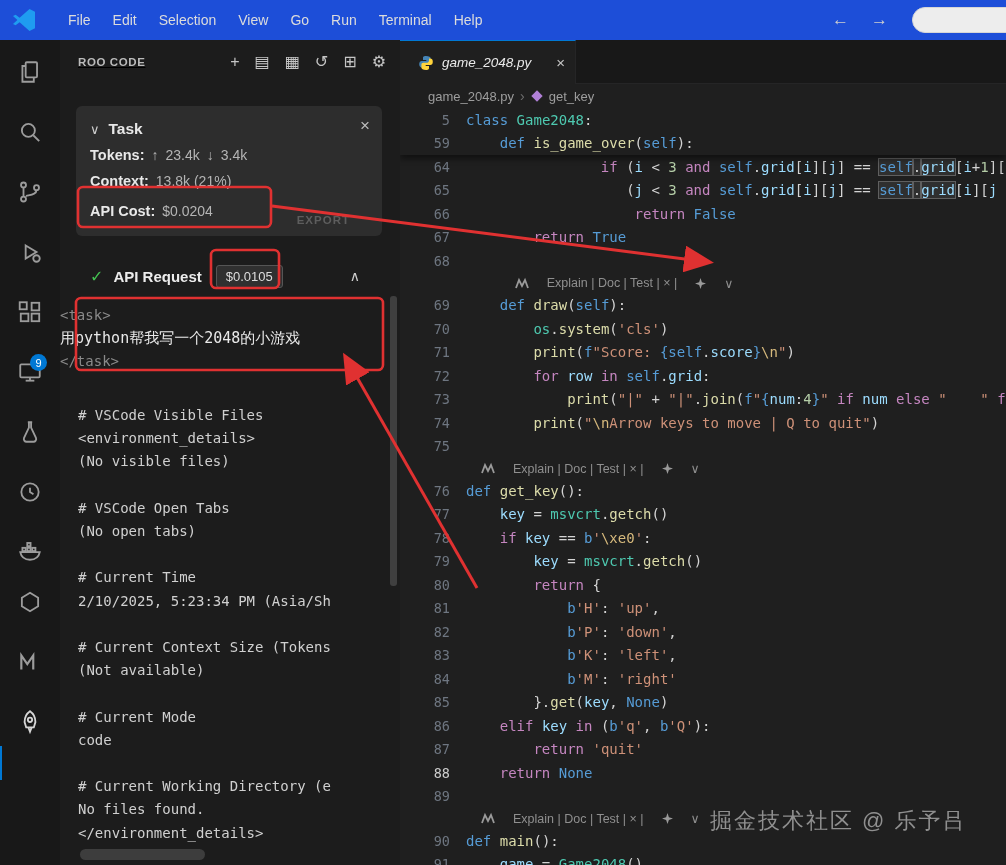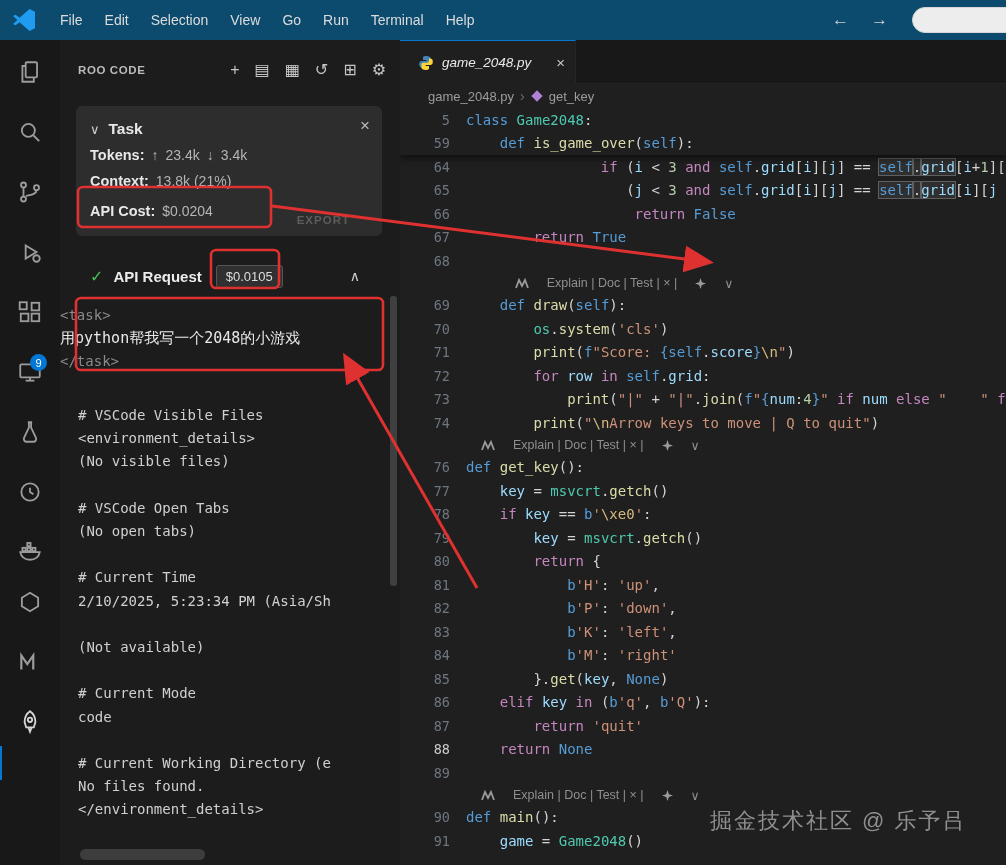--- a/index.html
+++ b/index.html
@@ -1,41 +1,41 @@
 <!DOCTYPE html>
 <html><head>
 <meta charset="utf-8">
 <style>
   * { box-sizing: border-box; margin: 0; padding: 0; }
   html,body { width:1006px; height:865px; overflow:hidden; background:#1f1f1f;
     font-family:"Liberation Sans","DejaVu Sans",sans-serif; }
   .mono { font-family:"DejaVu Sans Mono","Liberation Mono",monospace; }
 
   
-  #titlebar { position:absolute; left:0; top:0; width:1006px; height:40px; background:#0c4a6e;
-    display:flex; align-items:center; z-index:5; }
+  #titlebar { position:absolute; left:0; top:0; width:1006px; height:40px; background:#1d4ed8;
+    display:flex; align-items:center; z-index:5;gap:8px; }
   #vscode-logo { width:22px; height:22px; margin:0 14px 0 13px; }
   .menu-item { color:#dcdcdc; font-size:14px; padding:0 11px; height:40px; line-height:40px; cursor:default; }
   #nav-arrows { position:absolute; right:118px; top:0; height:40px; display:flex; align-items:center; gap:22px;
     color:#cfcfcf; font-size:17px; }
   #command-center { position:absolute; left:912px; top:7px; width:130px; height:26px; background:#ededed;
     border:1px solid #d6d6d6; border-radius:13px; }
 
   
   #activitybar { position:absolute; left:0; top:40px; width:60px; height:825px; background:#181818; z-index:4; }
   .act-icon { position:absolute; left:16px; width:28px; height:28px; display:flex; align-items:center; justify-content:center; }
   .act-icon svg { stroke:#9c9c9c; fill:none; stroke-width:1.7; }
   .act-icon.bright svg { stroke:#d6d6d6; }
   #ext-badge { position:absolute; left:30px; top:314px; width:17px; height:17px; border-radius:50%;
     background:#0078d4; color:#fff; font-size:11px; display:flex; align-items:center; justify-content:center; z-index:2; }
   #active-indicator { position:absolute; left:0; top:706px; width:2px; height:34px; background:#0078d4; }
 
   
   #sidebar { position:absolute; left:60px; top:40px; width:340px; height:825px; background:#1c1c1c; z-index:3; overflow:hidden; }
-  #sidebar-header { position:absolute; left:0; top:8px; width:100%; height:44px; display:flex; align-items:center; }
+  #sidebar-header { position:absolute; left:0; top:0; width:100%; height:44px; display:flex; align-items:center;text-decoration:underline; }
   #sidebar-title { color:#bbbbbb; font-size:11.5px; letter-spacing:.6px; margin-left:18px; font-weight:bold; }
   #sidebar-header-icons { position:absolute; right:14px; top:0; height:44px; display:flex; align-items:center; gap:15px; }
   .hdr-icon { color:#c5c5c5; font-size:16px; line-height:1; cursor:pointer; }
 
   #task-card { position:absolute; left:16px; top:66px; width:306px; height:130px; background:#2d2d2d;
     border-radius:6px; padding:10px 14px; }
   .card-row { height:26px; display:flex; align-items:center; gap:7px; color:#b5b5b5; font-size:14px; }
   .card-label { color:#e8e8e8; font-weight:bold; font-size:14.5px; }
   #task-caret { color:#cfcfcf; font-size:13px; margin-right:2px; }
   #task-close { position:absolute; right:12px; top:10px; color:#bbb; font-size:17px; cursor:pointer; }
@@ -258,20 +258,21 @@
       <div class="env-line"># VSCode Visible Files</div>
       <div class="env-line">&lt;environment_details&gt;</div>
       <div class="env-line">(No visible files)</div>
       <div class="env-line">&nbsp;</div>
       <div class="env-line"># VSCode Open Tabs</div>
       <div class="env-line">(No open tabs)</div>
       <div class="env-line">&nbsp;</div>
       <div class="env-line"># Current Time</div>
       <div class="env-line">2/10/2025, 5:23:34 PM (Asia/Sh</div>
       <div class="env-line">&nbsp;</div>
+      <div class="env-line"># Current Context Size (Tokens</div>
       <div class="env-line">(Not available)</div>
       <div class="env-line">&nbsp;</div>
       <div class="env-line"># Current Mode</div>
       <div class="env-line">code</div>
       <div class="env-line">&nbsp;</div>
       <div class="env-line"># Current Working Directory (e</div>
       <div class="env-line">No files found.</div>
       <div class="env-line">&lt;/environment_details&gt;</div>
     </div>
 
@@ -358,20 +359,24 @@
           <span class="lnum">72</span>
           <span class="ltext"><span class="tok ind">        </span><span class="tok kw">for</span><span class="tok txt"> </span><span class="tok var">row</span><span class="tok kw"> in </span><span class="tok kw2">self</span><span class="tok txt">.</span><span class="tok var">grid</span><span class="tok txt">:</span></span>
         </div>
         <div class="crow">
           <span class="lnum">73</span>
           <span class="ltext"><span class="tok ind">            </span><span class="tok fn">print</span><span class="tok txt">(</span><span class="tok str">"|"</span><span class="tok op"> + </span><span class="tok str">"|"</span><span class="tok txt">.</span><span class="tok fn">join</span><span class="tok txt">(</span><span class="tok kw2">f</span><span class="tok str">"</span><span class="tok kw2">{</span><span class="tok var">num</span><span class="tok txt">:</span><span class="tok num">4</span><span class="tok kw2">}</span><span class="tok str">"</span><span class="tok kw"> if </span><span class="tok var">num</span><span class="tok kw"> else </span><span class="tok str">"    "</span><span class="tok kw"> for </span></span>
         </div>
         <div class="crow">
           <span class="lnum">74</span>
           <span class="ltext"><span class="tok ind">        </span><span class="tok fn">print</span><span class="tok txt">(</span><span class="tok str">"</span><span class="tok esc">\n</span><span class="tok str">Arrow keys to move | Q to quit"</span><span class="tok txt">)</span></span>
+        </div>
+        <div class="crow">
+          <span class="lnum">75</span>
+          <span class="ltext"></span>
         </div>
         <div class="lensrow" style="padding-left: 81px;">
           <svg width="14" height="13" viewBox="0 0 14 13">
             <polyline points="1,11 4,3 7,9 10,3 13,11" fill="none" stroke="#9a9a9a" stroke-width="1.8"></polyline>
           </svg>
           <span>Explain | Doc | Test | × |</span>
           <svg width="11" height="11" viewBox="0 0 12 12">
             <path d="M6 0 L7.5 4.5 L12 6 L7.5 7.5 L6 12 L4.5 7.5 L0 6 L4.5 4.5 Z" fill="#9a9a9a"></path>
           </svg>
           <span>∨</span>

